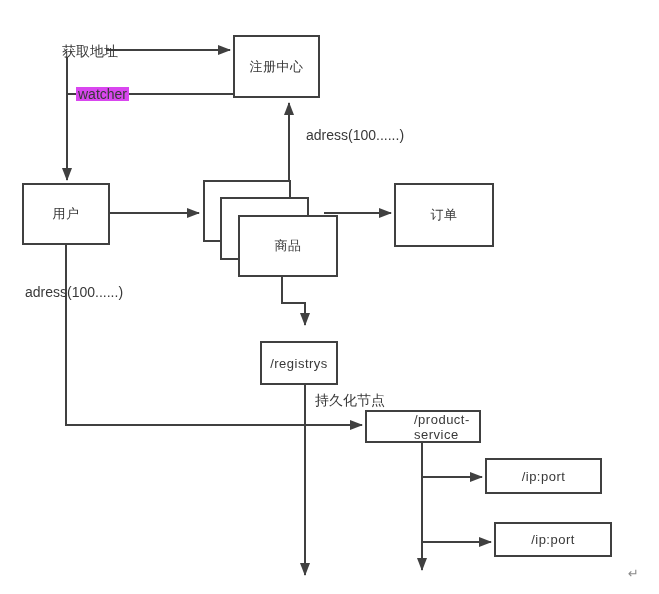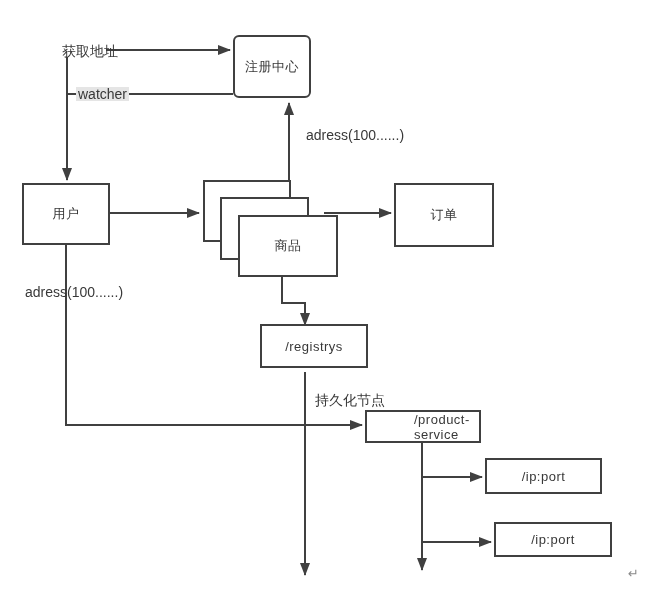--- a/index.html
+++ b/index.html
@@ -42,30 +42,30 @@
     letter-spacing: 0.5px;
   }
   .edge-label {
     position: absolute;
     font-size: 14px;
     line-height: 14px;
     white-space: nowrap;
     z-index: 3;
     color: #383838;
   }
-  .bg-white { background: #e5e5e5; padding: 0 2px; }
+  .bg-white { background: #d946ef; padding: 0 2px; }
 
   
-  #node-registry-center { left: 233px; top: 35px;  width: 78px;  height: 63px; border-radius: 6px; }
+  #node-registry-center { left: 233px; top: 35px;  width: 87px;  height: 63px; }
   #node-user            { left: 22px;  top: 183px; width: 88px;  height: 62px; }
   #node-product-back    { left: 203px; top: 180px; width: 88px;  height: 62px; }
   #node-product-middle  { left: 220px; top: 197px; width: 89px;  height: 63px; }
   #node-product-front   { left: 238px; top: 215px; width: 100px;  height: 62px; }
   #node-order           { left: 394px; top: 183px; width: 100px;  height: 64px; }
-  #node-registrys       { left: 260px; top: 324px; width: 108px;  height: 44px; }
+  #node-registrys       { left: 260px; top: 341px; width: 78px;  height: 44px; }
   #node-product-service { left: 365px; top: 410px; width: 116px; height: 33px; font-size: 13px; padding-left: 47px; }
   #node-ip-port-1       { left: 485px; top: 458px; width: 117px; height: 36px; }
   #node-ip-port-2       { left: 494px; top: 522px; width: 118px; height: 35px; }
 
   
   #label-get-address     { left: 62px;  top: 44px; }
   #label-watcher         { left: 76px;  top: 87px; }
   #label-address-top     { left: 306px; top: 128px; }
   #label-address-left    { left: 25px;  top: 285px; }
   #label-persistent-node { left: 315px; top: 393px; }

